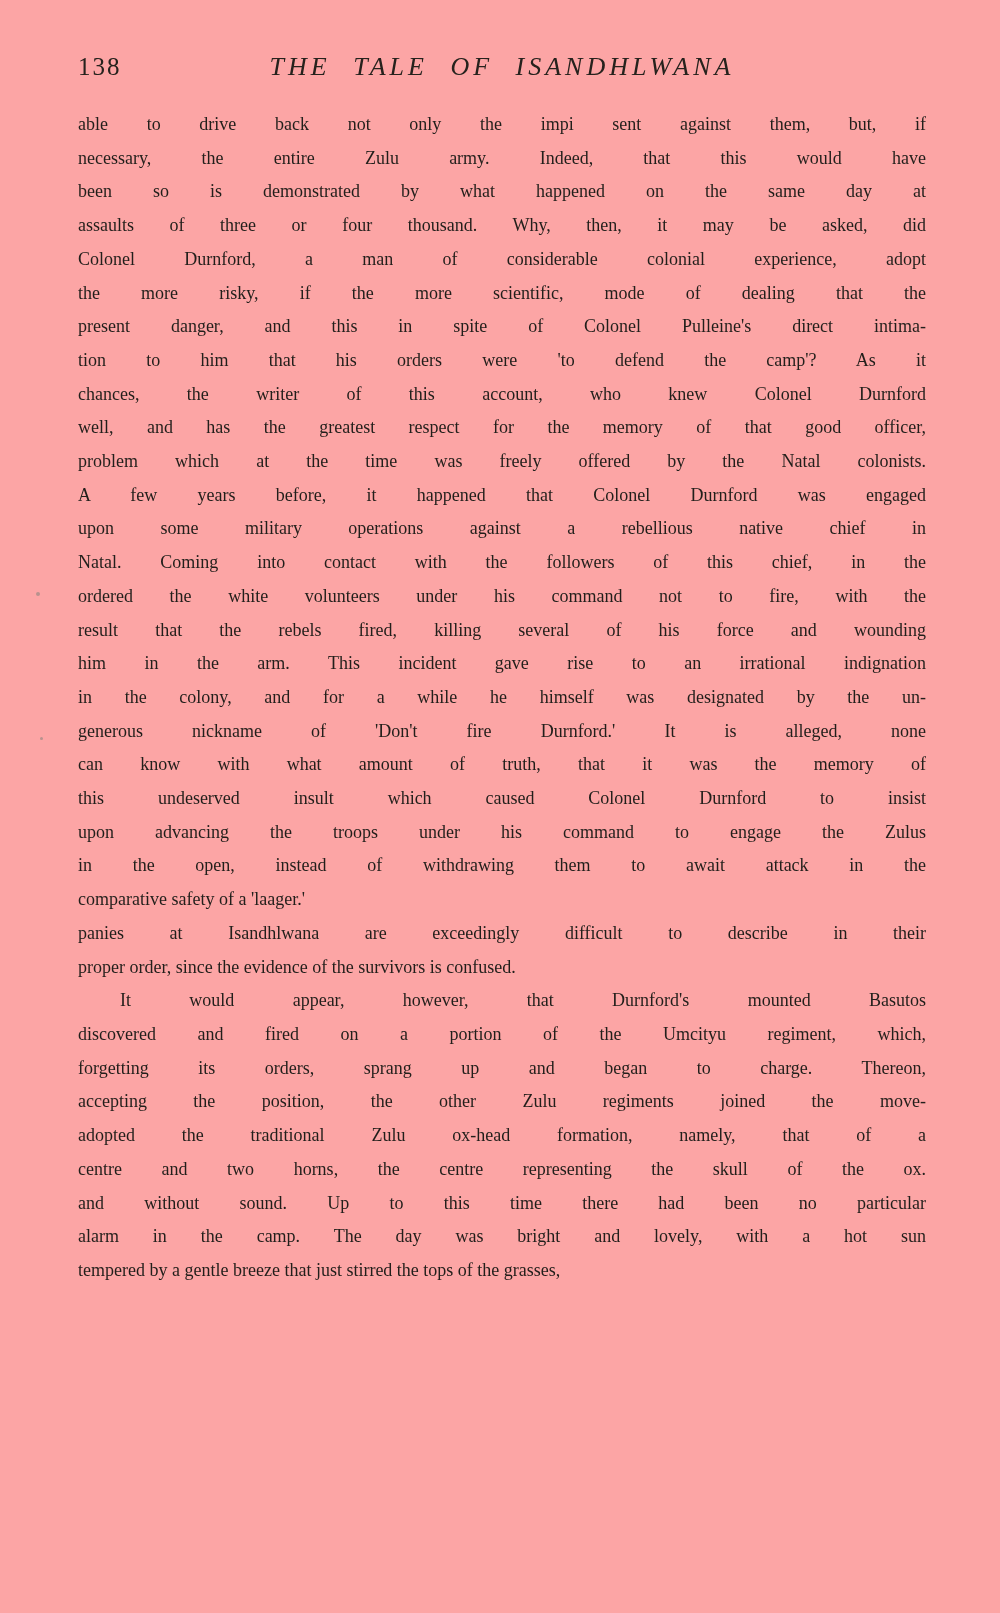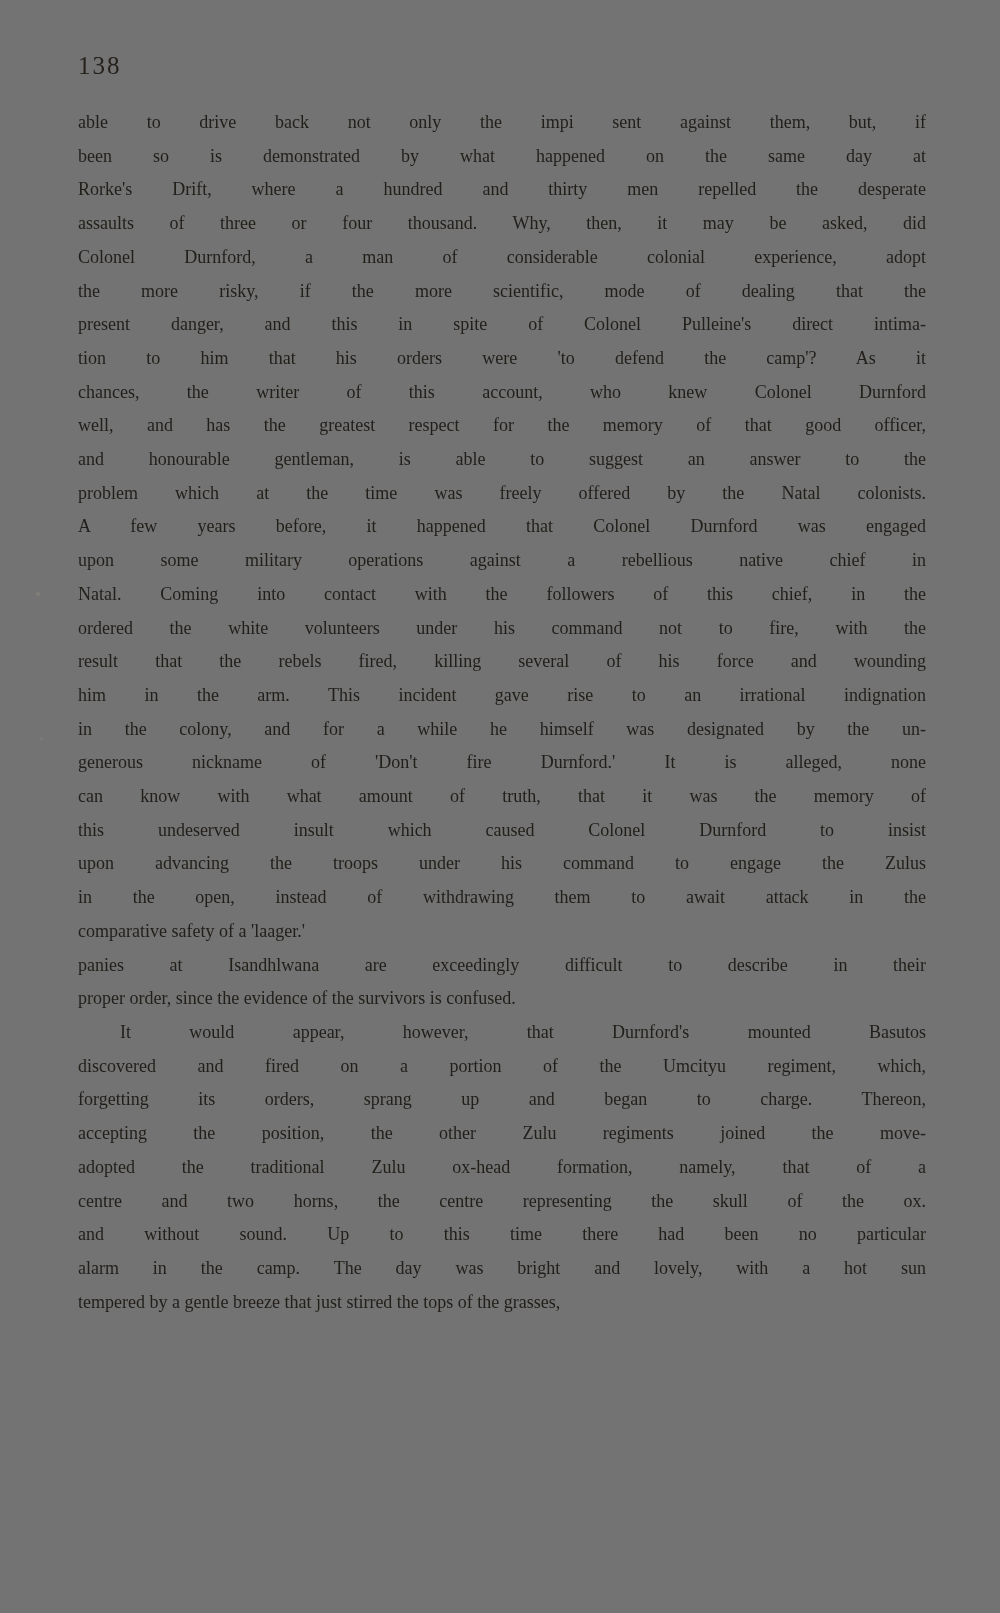--- a/index.html
+++ b/index.html
@@ -5,21 +5,21 @@
   html, body {
     margin: 0;
     padding: 0;
     background: #f2f0ea;
   }
   .page {
     position: relative;
     width: 1000px;
     height: 1613px;
     margin: 0 auto;
-    background: #737373;
+    background: #fca5a5;
     color: #211e1a;
     font-family: "Liberation Serif", "DejaVu Serif", serif;
     overflow: hidden;
   }
   .content {
     position: absolute;
     left: 78px;
     top: 52px;
     width: 848px;
   }
@@ -74,34 +74,34 @@
 </head>
 <body>
 
 <div class="page">
   <span class="speck s1"></span>
   <span class="speck s2"></span>
 
   <div class="content">
     <div class="running-head">
       <span class="page-number">138</span>
+      <span class="head-title">THE TALE OF ISANDHLWANA</span>
     </div>
 
     <div class="body-text">
         <div class="line">able to drive back not only the impi sent against them, but, if</div>
+        <div class="line">necessary, the entire Zulu army.  Indeed, that this would have</div>
         <div class="line">been so is demonstrated by what happened on the same day at</div>
-        <div class="line">Rorke's Drift, where a hundred and thirty men repelled the desperate</div>
         <div class="line">assaults of three or four thousand.  Why, then, it may be asked, did</div>
         <div class="line">Colonel Durnford, a man of considerable colonial experience, adopt</div>
         <div class="line">the more risky, if the more scientific, mode of dealing that the</div>
         <div class="line">present danger, and this in spite of Colonel Pulleine's direct intima-</div>
         <div class="line">tion to him that his orders were 'to defend the camp'?  As it</div>
         <div class="line">chances, the writer of this account, who knew Colonel Durnford</div>
         <div class="line">well, and has the greatest respect for the memory of that good officer,</div>
-        <div class="line">and honourable gentleman, is able to suggest an answer to the</div>
         <div class="line">problem which at the time was freely offered by the Natal colonists.</div>
         <div class="line">A few years before, it happened that Colonel Durnford was engaged</div>
         <div class="line">upon some military operations against a rebellious native chief in</div>
         <div class="line">Natal.  Coming into contact with the followers of this chief, in the</div>
         <div class="line">ordered the white volunteers under his command not to fire, with the</div>
         <div class="line">result that the rebels fired, killing several of his force and wounding</div>
         <div class="line">him in the arm.  This incident gave rise to an irrational indignation</div>
         <div class="line">in the colony, and for a while he himself was designated by the un-</div>
         <div class="line">generous nickname of 'Don't fire Durnford.'  It is alleged, none</div>
         <div class="line">can know with what amount of truth, that it was the memory of</div>

